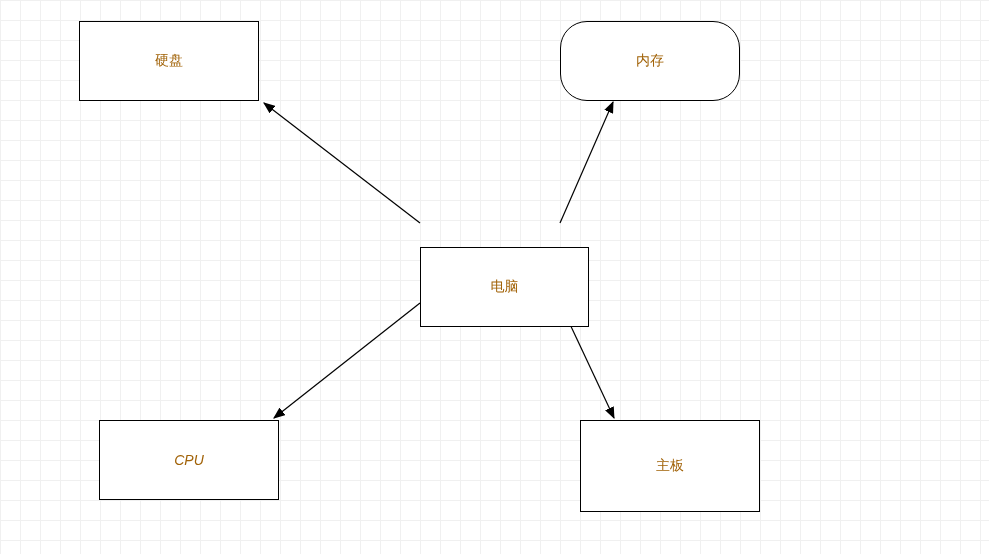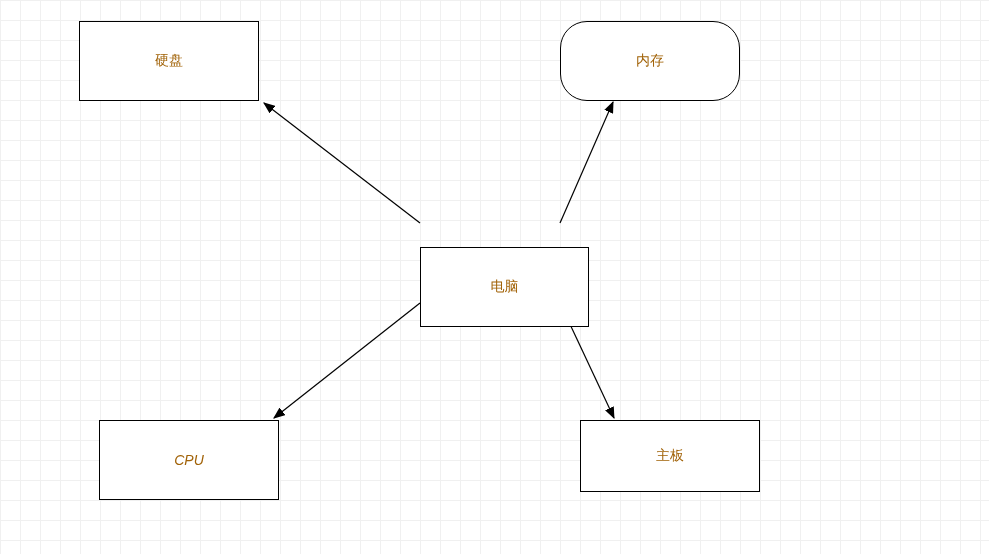--- a/index.html
+++ b/index.html
@@ -60,15 +60,15 @@
 </div>
 
 <div class="node" style="left:560px; top:21px; width:180px; height:80px;border-radius:27px;">
   <span>内存</span>
 </div>
 
 <div class="node" style="left:99px; top:420px; width:180px; height:80px;font-style:italic;">
   <span>CPU</span>
 </div>
 
-<div class="node" style="left:580px; top:420px; width:180px; height:72px;">
+<div class="node" style="left:580px; top:420px; width:180px; height:92px;">
   <span>主板</span>
 </div>
 
 </body></html>

